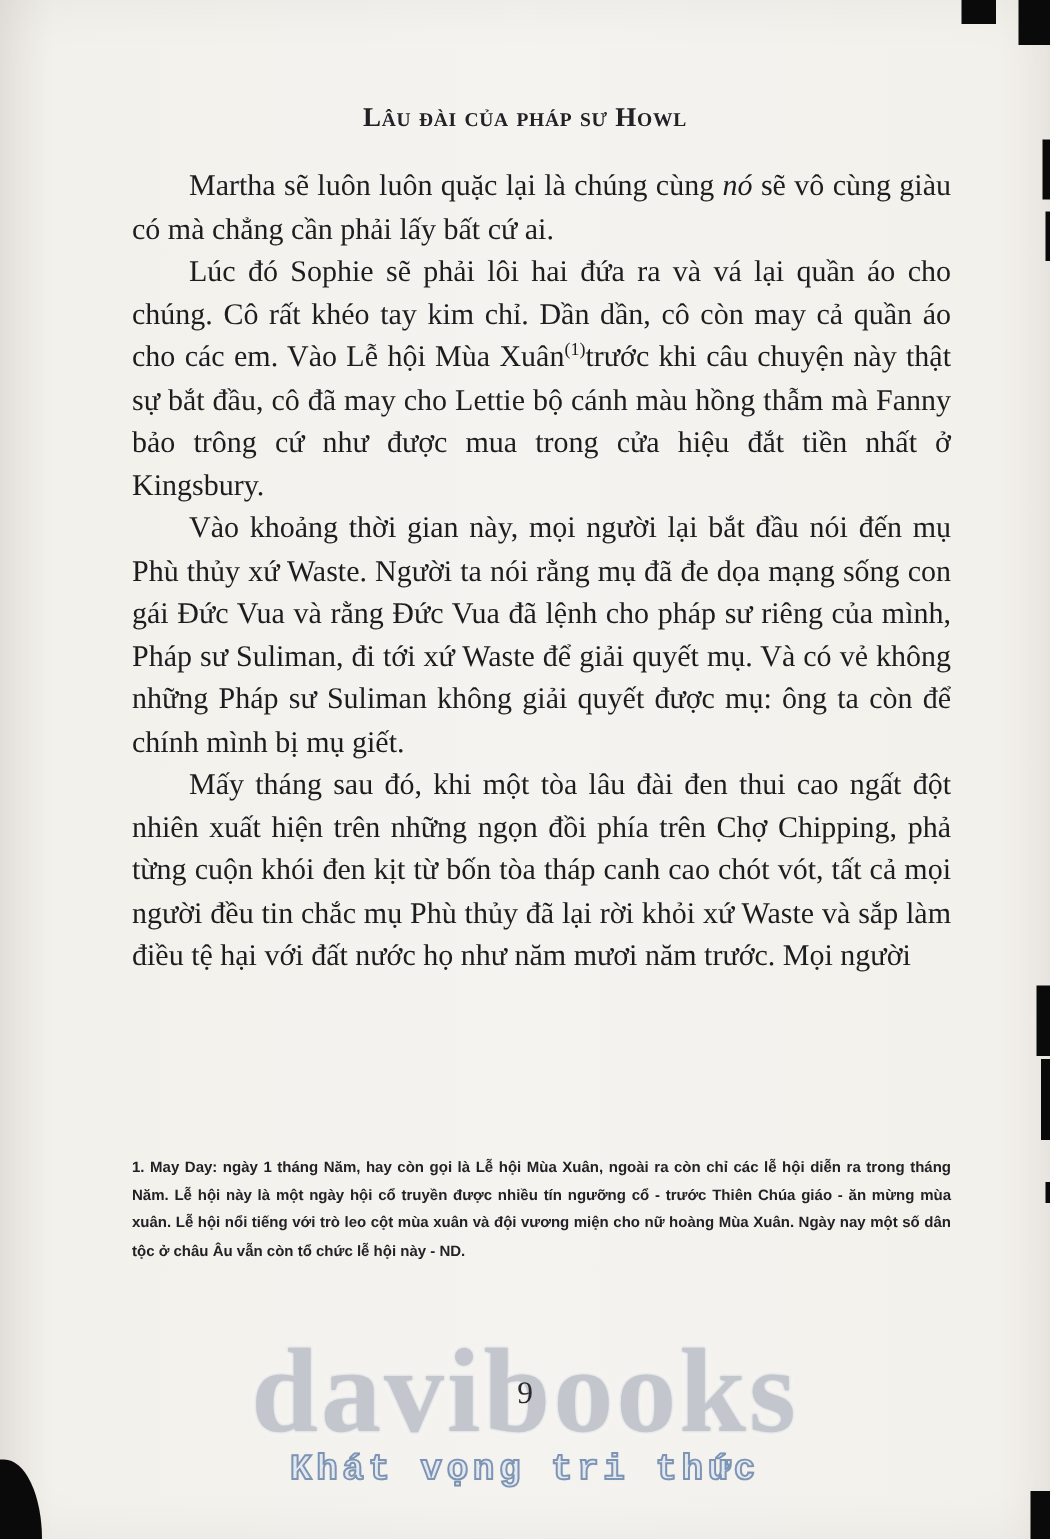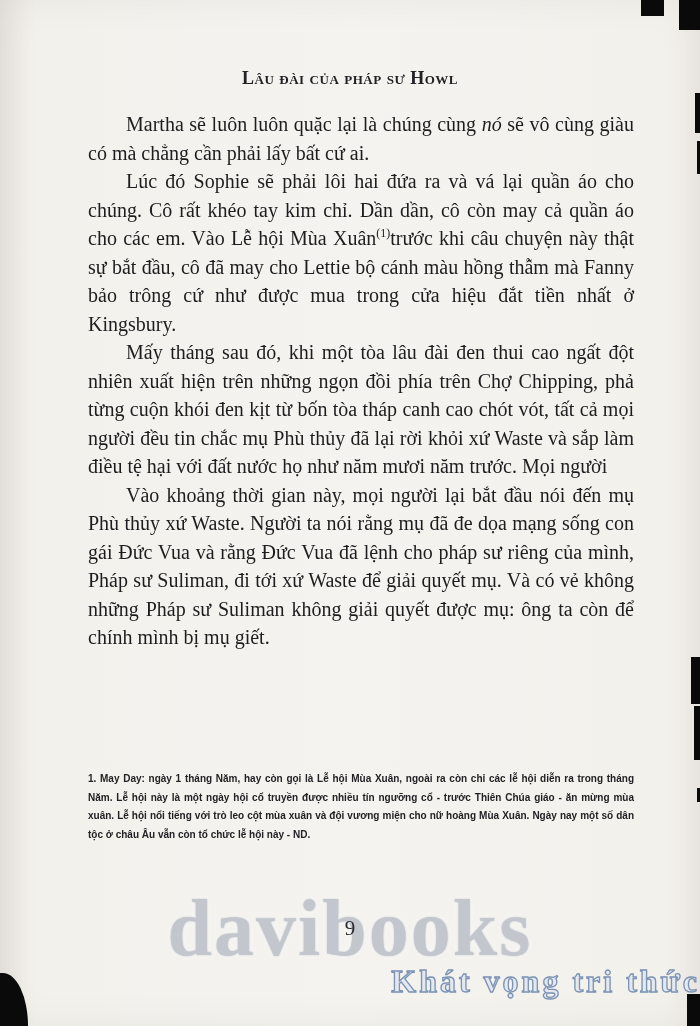--- a/index.html
+++ b/index.html
@@ -78,29 +78,28 @@
     font-family: "Liberation Serif", "DejaVu Serif", serif;
     font-weight: bold;
     font-size: 80px;
     line-height: 80px;
     letter-spacing: 2px;
     color: #c3c7cd;
     text-shadow: 0 0 2px rgba(125,145,175,0.45), 0 0 6px rgba(255,255,255,0.7);
   }
   .watermark .tagline {
     margin-top: -4px;
-    font-family: Liberation Serif, serif;
+    font-family: Liberation Mono, monospace;
     font-weight: bold;
-    font-size: 32px;
+    font-size: 24px;
     line-height: 34px;
     letter-spacing: 3px;
     color: #e4e9f0;
     -webkit-text-stroke: 1.3px #7d94b4;
     text-shadow: 0 0 1px #7d94b4;
-    text-align: right;
   }
 
   .page-number {
     position: absolute;
     top: 916px;
     left: 0;
     width: 100%;
     text-align: center;
     font-size: 21px;
     font-weight: normal;
@@ -130,22 +129,22 @@
   <div class="artifact" style="left:694px; top:706px; width:6px; height:54px;"></div>
   <div class="artifact" style="left:697px; top:788px; width:3px; height:14px;"></div>
   <div class="artifact corner-wedge" style="left:0; top:973px; width:28px; height:53px;"></div>
   <div class="artifact" style="left:687px; top:994px; width:13px; height:32px;"></div>
 
   <div class="header-title">Lâu đài của pháp sư Howl</div>
 
   <div class="body-text">
       <p class="para"><span>Martha sẽ luôn luôn quặc lại là chúng cùng </span><em>nó</em><span> sẽ vô cùng giàu có mà chẳng cần phải lấy bất cứ ai.</span></p>
       <p class="para"><span>Lúc đó Sophie sẽ phải lôi hai đứa ra và vá lại quần áo cho chúng. Cô rất khéo tay kim chỉ. Dần dần, cô còn may cả quần áo cho các em. Vào Lễ hội Mùa Xuân</span><sup>(1)</sup><span>trước khi câu chuyện này thật sự bắt đầu, cô đã may cho Lettie bộ cánh màu hồng thẫm mà Fanny bảo trông cứ như được mua trong cửa hiệu đắt tiền nhất ở Kingsbury.</span></p>
+      <p class="para"><span>Vào khoảng thời gian này, mọi người lại bắt đầu nói đến mụ Phù thủy xứ Waste. Người ta nói rằng mụ đã đe dọa mạng sống con gái Đức Vua và rằng Đức Vua đã lệnh cho pháp sư riêng của mình, Pháp sư Suliman, đi tới xứ Waste để giải quyết mụ. Và có vẻ không những Pháp sư Suliman không giải quyết được mụ: ông ta còn để chính mình bị mụ giết.</span></p>
       <p class="para"><span>Mấy tháng sau đó, khi một tòa lâu đài đen thui cao ngất đột nhiên xuất hiện trên những ngọn đồi phía trên Chợ Chipping, phả từng cuộn khói đen kịt từ bốn tòa tháp canh cao chót vót, tất cả mọi người đều tin chắc mụ Phù thủy đã lại rời khỏi xứ Waste và sắp làm điều tệ hại với đất nước họ như năm mươi năm trước. Mọi người</span></p>
-      <p class="para"><span>Vào khoảng thời gian này, mọi người lại bắt đầu nói đến mụ Phù thủy xứ Waste. Người ta nói rằng mụ đã đe dọa mạng sống con gái Đức Vua và rằng Đức Vua đã lệnh cho pháp sư riêng của mình, Pháp sư Suliman, đi tới xứ Waste để giải quyết mụ. Và có vẻ không những Pháp sư Suliman không giải quyết được mụ: ông ta còn để chính mình bị mụ giết.</span></p>
     </div>
 
   <div class="footnote">1. May Day: ngày 1 tháng Năm, hay còn gọi là Lễ hội Mùa Xuân, ngoài ra còn chỉ các lễ hội diễn ra trong tháng Năm. Lễ hội này là một ngày hội cổ truyền được nhiều tín ngưỡng cổ - trước Thiên Chúa giáo - ăn mừng mùa xuân. Lễ hội nổi tiếng với trò leo cột mùa xuân và đội vương miện cho nữ hoàng Mùa Xuân. Ngày nay một số dân tộc ở châu Âu vẫn còn tổ chức lễ hội này - ND.</div>
 
   <div class="watermark">
     <div class="brand">davibooks</div>
     <div class="tagline">Khát vọng tri thức</div>
   </div>
 
   <div class="page-number">9</div>

